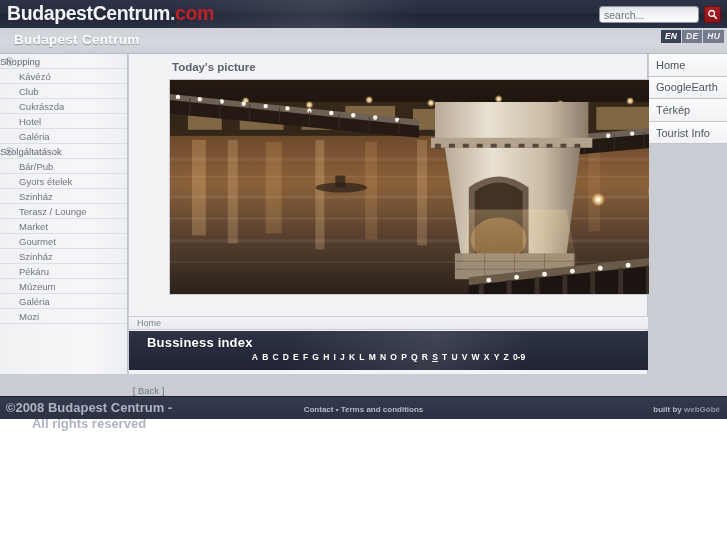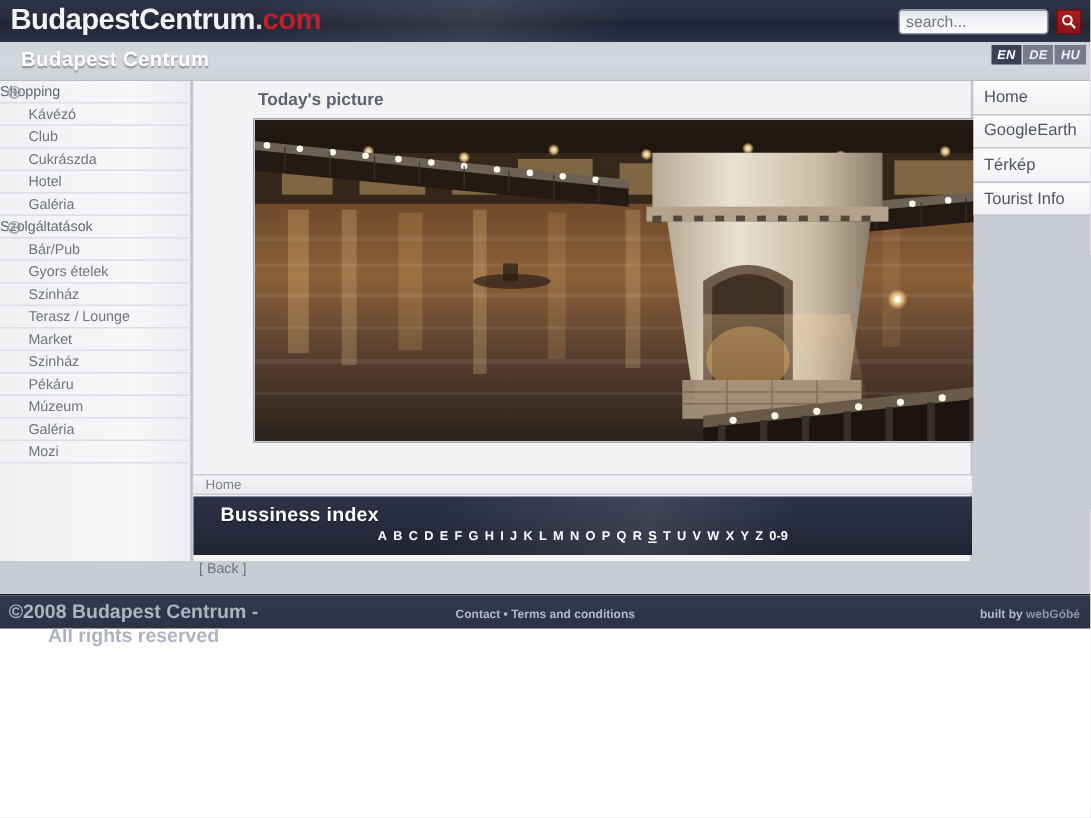--- a/index.html
+++ b/index.html
@@ -188,21 +188,21 @@
     background: linear-gradient(to bottom, #fbfbfc 0%, #f1f2f4 100%);
     border-bottom: 1px solid #c2c5cc;
     cursor: pointer; white-space: nowrap;
     overflow: hidden;
   }
 
   
   .backstrip {
     height: 22px;
     background: #c9ccd3;
-    display: flex; align-items: flex-start; justify-content: center;
+    display: flex; align-items: flex-end; justify-content: center;
   }
   .back-link {
     font-size: 9.5px; color: #6e7380; cursor: pointer;
     margin-right: 430px;
   }
 
   
   .footer {
     position: relative;
     height: 23px;
@@ -301,20 +301,23 @@
         <span>Gyors ételek</span>
       </div>
       <div class="side-item child">
         <span>Szinház</span>
       </div>
       <div class="side-item child">
         <span>Terasz / Lounge</span>
       </div>
       <div class="side-item child">
         <span>Market</span>
+      </div>
+      <div class="side-item child">
+        <span>Gourmet</span>
       </div>
       <div class="side-item child">
         <span>Szinház</span>
       </div>
       <div class="side-item child">
         <span>Pékáru</span>
       </div>
       <div class="side-item child">
         <span>Múzeum</span>
       </div>

